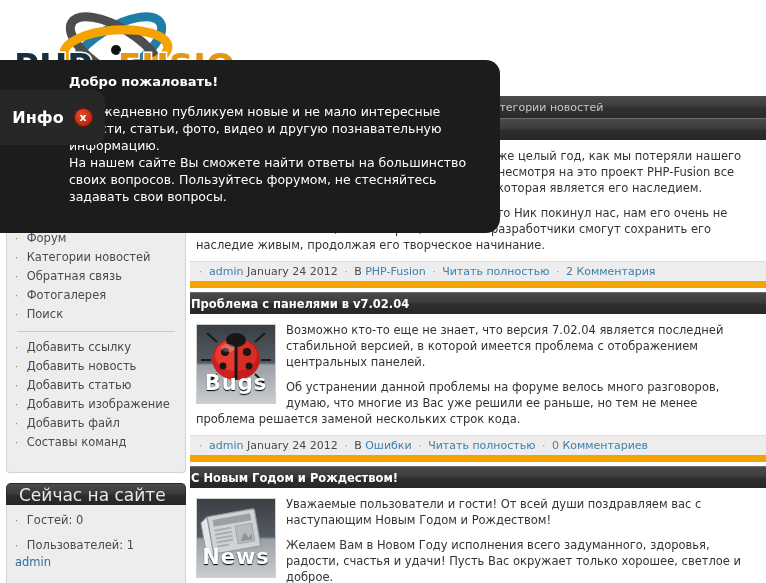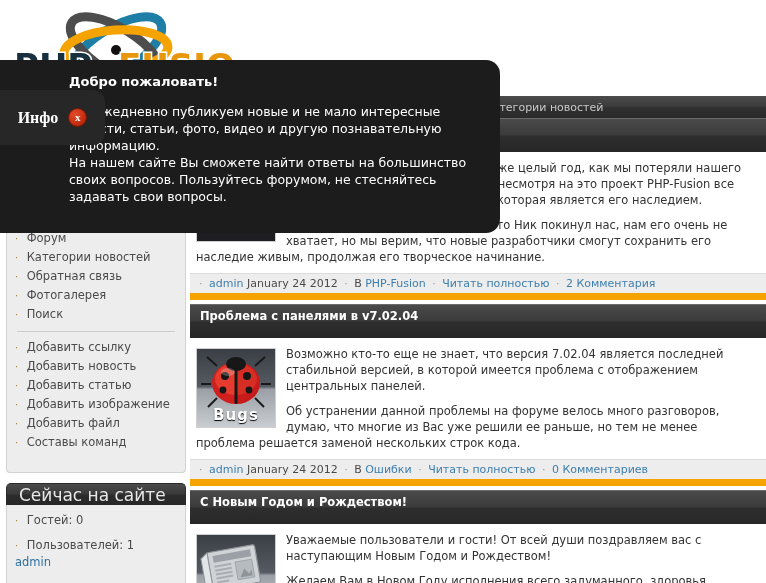--- a/index.html
+++ b/index.html
@@ -80,23 +80,23 @@
   .nav-divider { border-top:1px solid #cccccc; margin:7px 2px 6px 2px; height:0; }
 
   .statline { line-height:15px; font-size:11.5px; color:#4a4a4a; padding:1px 0;}
   .statline .bullet { color:#b08030; margin-right:5px; font-size:10px;}
   .statgap { height:8px; }
   .userlink { color:#2f6f9f; text-decoration:none; font-size:11.5px;}
 
   
   .news-item { margin:0 0 0 0; }
   .news-head {
-    height:34px;
+    height:22px;
     line-height:22px;
-    padding-left:10px;
+    padding-left:1px;
     color:#ffffff;
     font-weight:bold;
     font-size:11.5px;
     background:linear-gradient(to bottom,#4a4a4a 0%, #3b3b3b 48%, #2e2e2e 52%, #272727 100%);
     border-top:1px solid #6b6b6b;
     overflow:hidden;
     white-space:nowrap;
   }
   .news-body {
     background:#ffffff;
@@ -109,24 +109,24 @@
   .news-thumb {
     width:80px; height:80px;
     float:left;
     margin:2px 10px 4px 0;
     border:1px solid #cfcfcf;
     background:linear-gradient(to bottom,#3a3f45 0%, #555b62 48%, #9aa0a6 52%, #c9cdd1 100%);
     position:relative;
     overflow:hidden;
   }
   .news-thumb .cap {
-    position:absolute; left:0; right:0; bottom:4px;
+    position:absolute; left:0; right:0; bottom:12px;
     text-align:center;
     color:#ffffff;
-    font-size:15px;
+    font-size:21px;
     font-weight:bold;
     letter-spacing:1px;
     text-shadow:0 1px 1px #000;
   }
   .news-thumb.pf {
     background:#1e1e22;
   }
   .news-thumb.pf .cap { font-size:11px; letter-spacing:0; bottom:8px;}
   .news-p { margin:0 0 9px 0; }
   .news-p:last-child { margin-bottom:4px; }
@@ -159,21 +159,20 @@
     left:0; top:30px;
     width:105px; height:55px;
     background:#272727;
     border-radius:0 12px 12px 0;
     display:flex;
     align-items:center;
     justify-content:center;
     gap:10px;
     z-index:52;
     pointer-events:auto;
-    font-family:Liberation Serif, serif;
   }
   #info-tab .tab-label { color:#ffffff; font-size:16px; font-weight:bold; }
   #info-close {
     width:19px; height:19px; border-radius:50%;
     background:radial-gradient(circle at 35% 30%, #e24b2a 0%, #c0290c 70%, #8f1c06 100%);
     border:1px solid #7a1704;
     color:#ffffff;
     font-size:11px;
     font-weight:bold;
     display:flex; align-items:center; justify-content:center;

